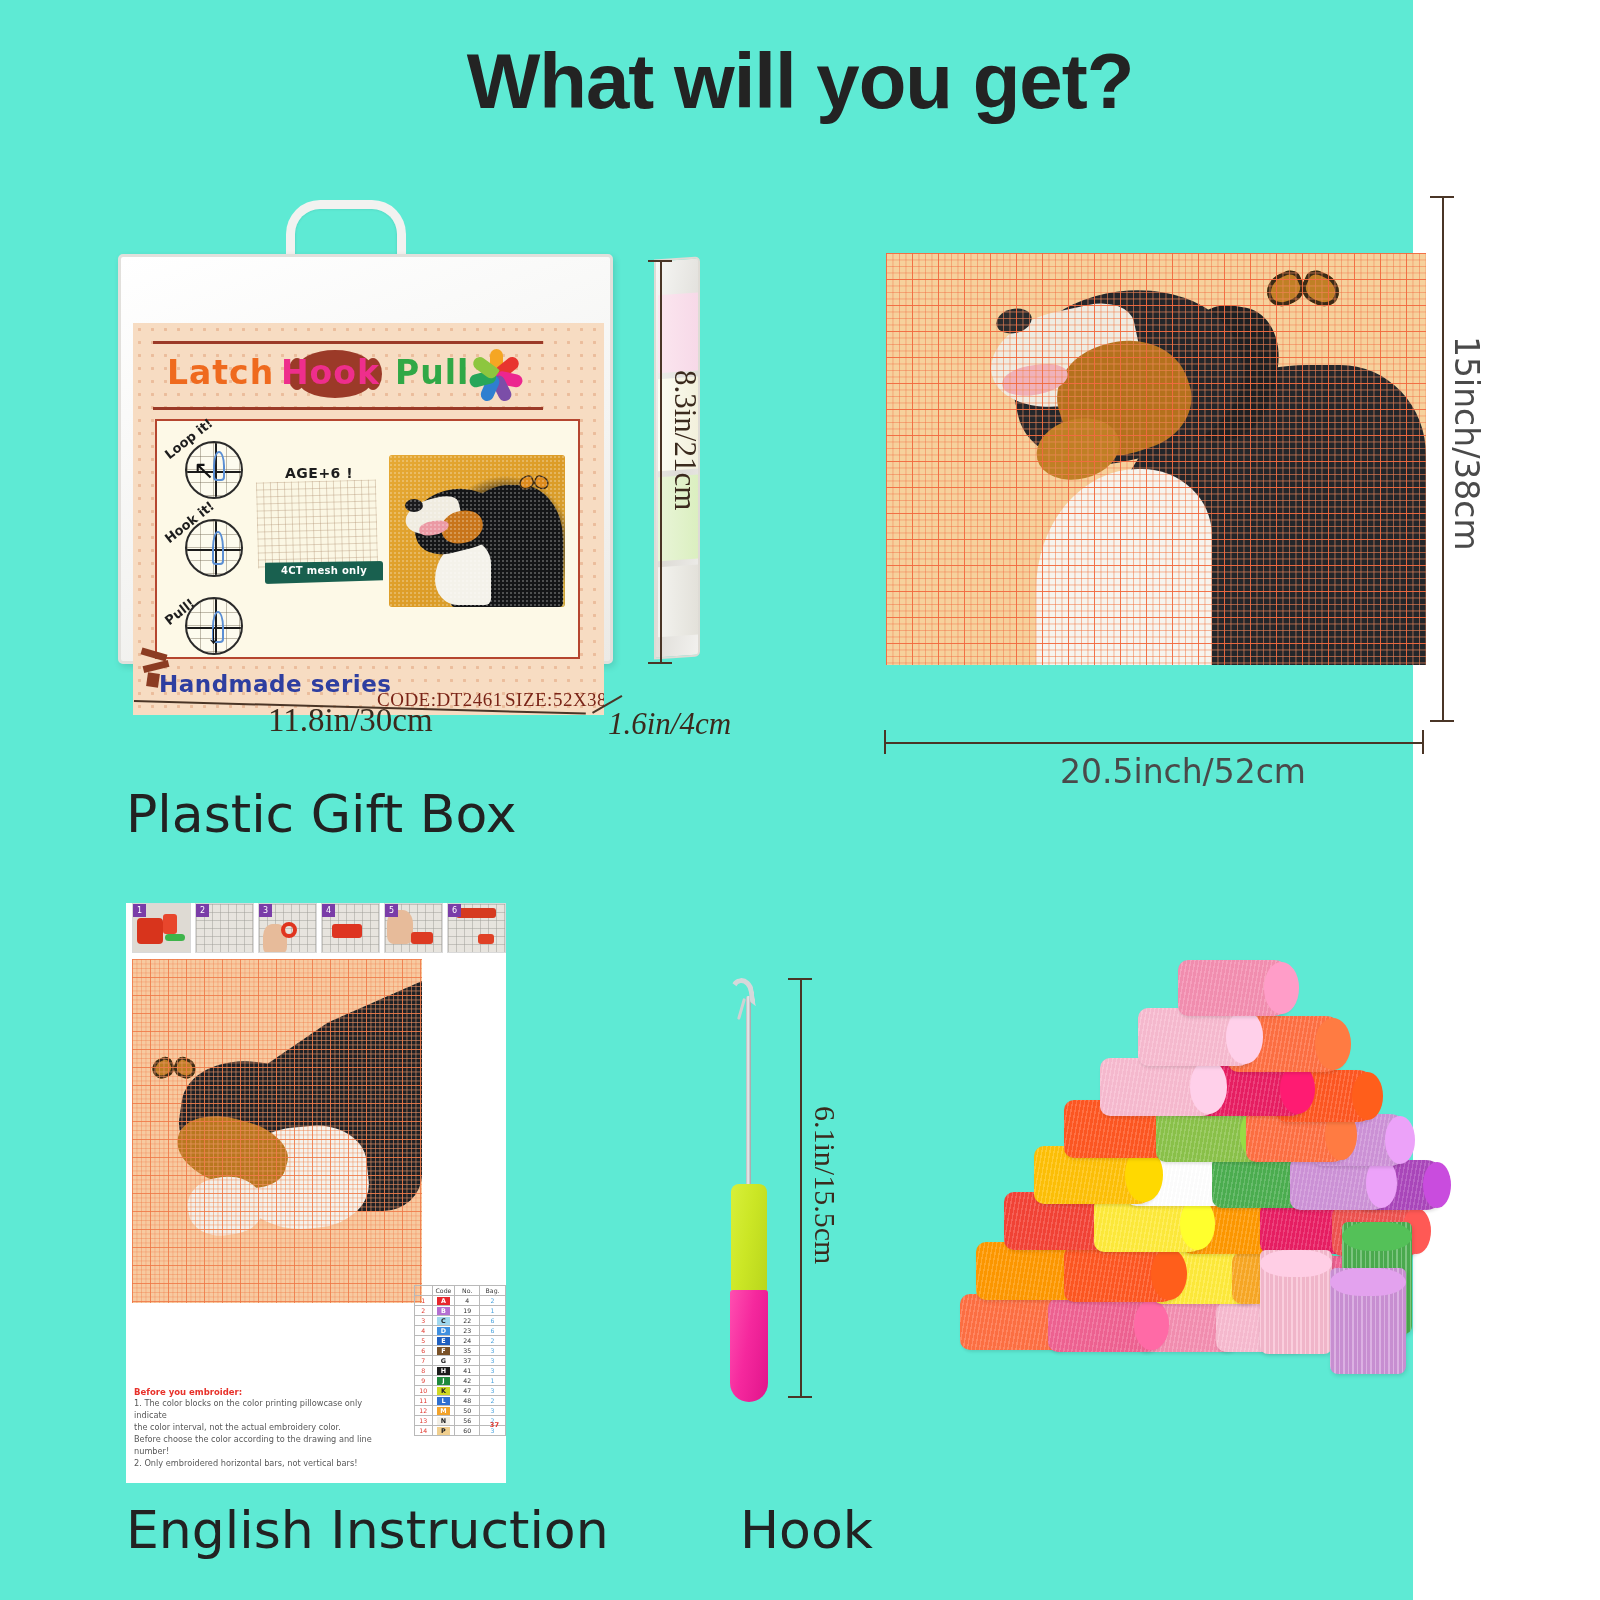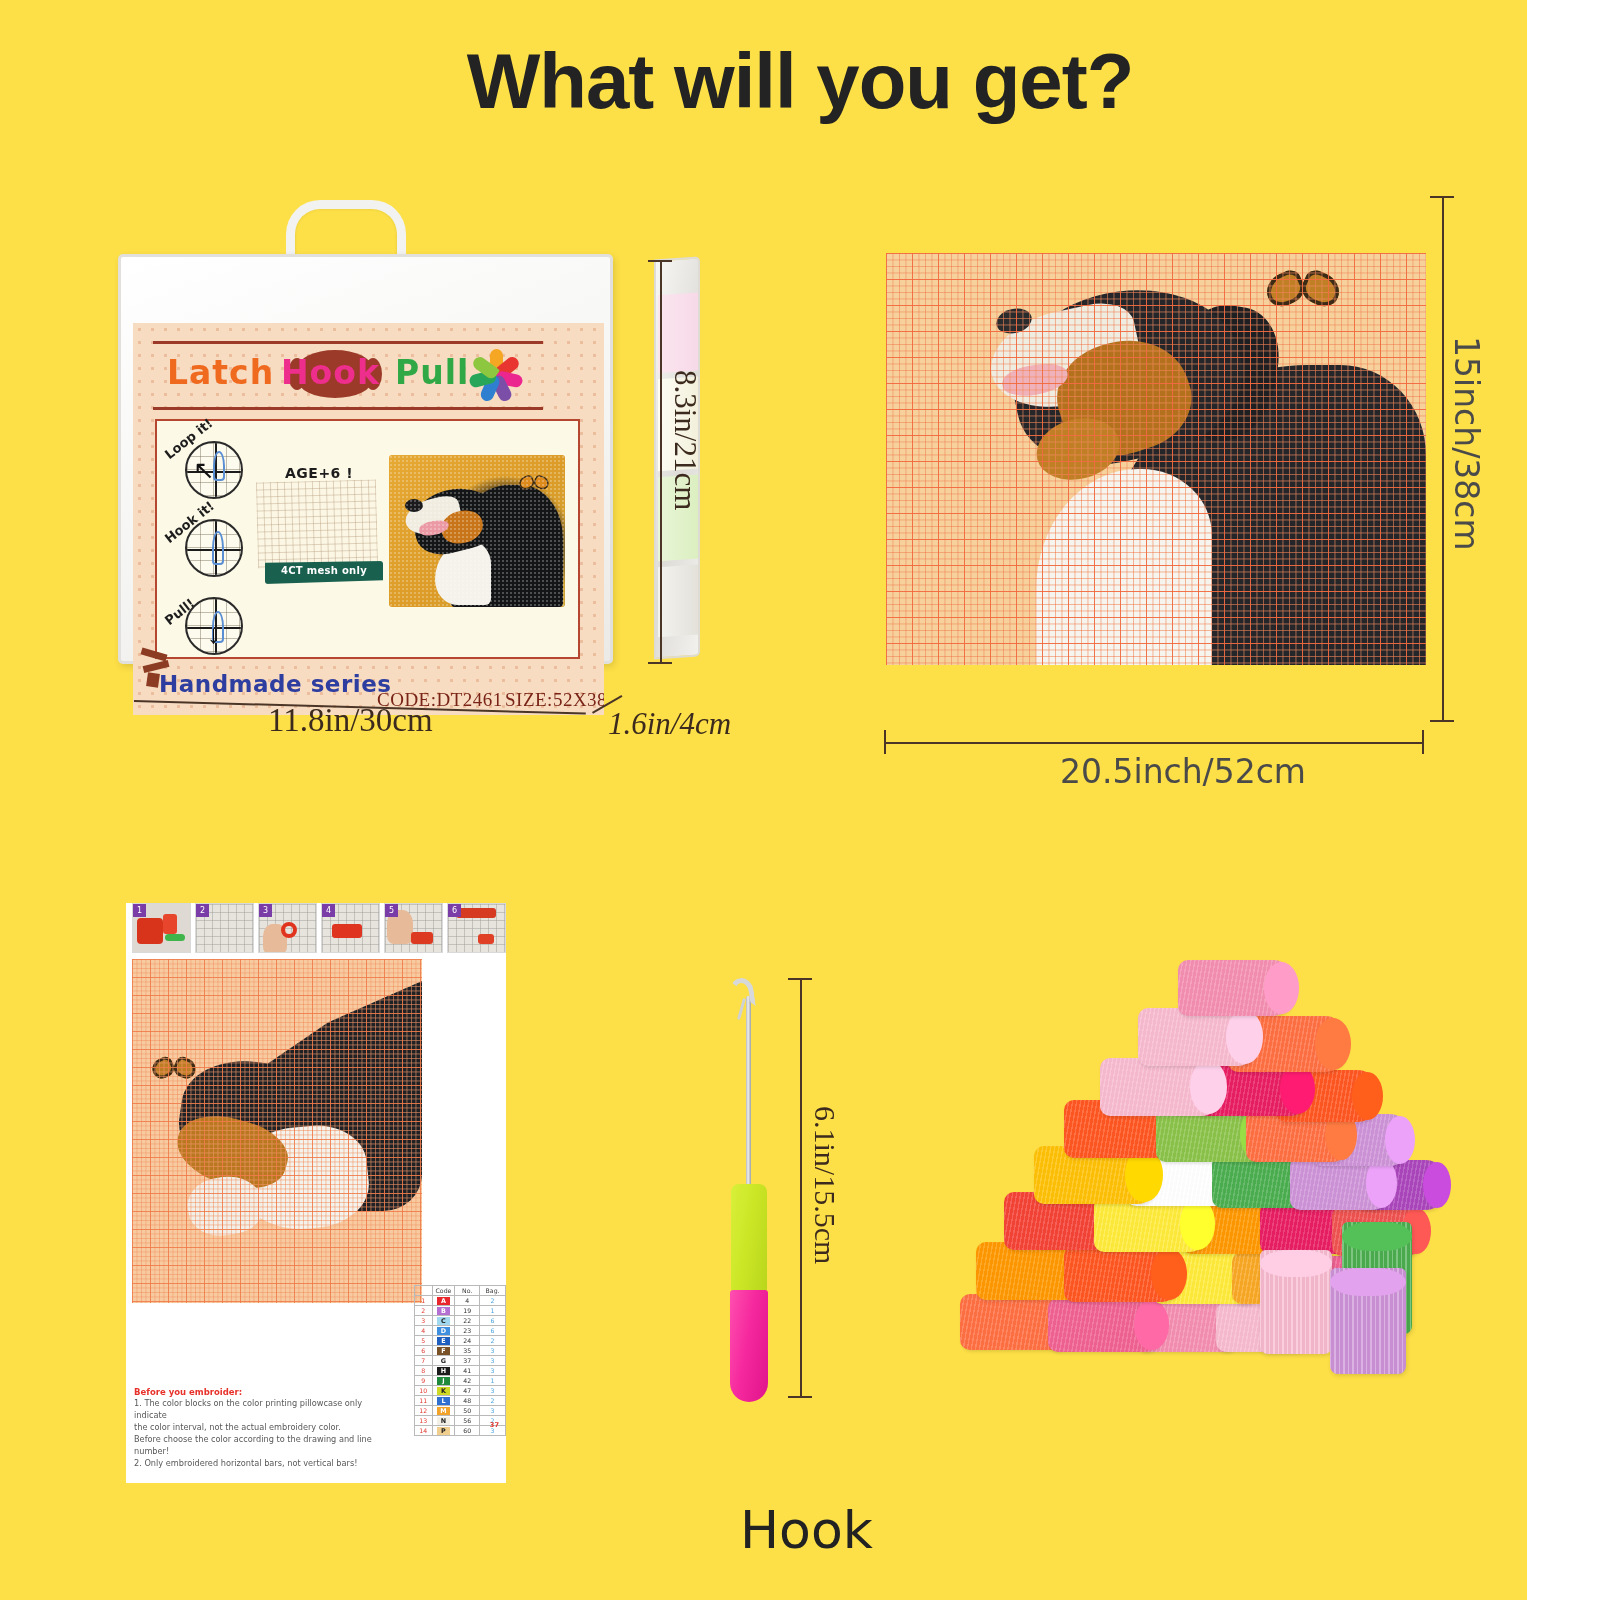--- a/index.html
+++ b/index.html
@@ -1,19 +1,19 @@
 <!DOCTYPE html>
 <html><head>
 <meta charset="utf-8">
 <title>What will you get?</title>
 <style>
   * { margin:0; padding:0; box-sizing:border-box; }
   html,body { width:1600px; height:1600px; background:#fff; overflow:hidden;
     font-family:"Liberation Sans", sans-serif; }
-  #stage { position:relative; width:1527px; height:1600px; background:#fde047; }
+  #stage { position:relative; width:1413px; height:1600px; background:#5eead4; }
 
   
   .page-title { position:absolute; top:36px; left:0; width:1600px; text-align:center;
     font-size:78px; font-weight:bold; color:#232323; letter-spacing:-1px;
     font-family:"Liberation Sans", sans-serif; }
 
   
   .item-label { position:absolute; font-size:52px; color:#222; font-weight:400;
     font-family:"DejaVu Sans", sans-serif; white-space:nowrap; }
 
@@ -396,20 +396,21 @@
   <div class="dim-line dim-v" style="left:660px;top:260px;height:404px"></div>
   <div class="dim-cap" style="left:648px;top:260px;width:24px;height:2px"></div>
   <div class="dim-cap" style="left:648px;top:662px;width:24px;height:2px"></div>
   <div class="dim-text vert" style="left:703px;top:370px;font-size:31px">8.3in/21cm</div>
 
   <div class="dim-line dim-h" style="left:134px;top:700px;width:452px;transform:rotate(1.6deg);transform-origin:0 0"></div>
   <div class="dim-text" style="left:268px;top:702px;font-size:33px;">11.8in/30cm</div>
   <div class="dim-line dim-h" style="left:592px;top:712px;width:34px;transform:rotate(-30deg);transform-origin:0 0"></div>
   <div class="dim-text" style="left:608px;top:706px;font-size:31px;font-style:italic">1.6in/4cm</div>
 
+  <div class="item-label" style="left:126px;top:784px">Plastic Gift Box</div>
 
   <div id="canvasItem">
     <div class="mesh-bg"></div>
     <div class="mesh-print">
       <div class="c-body"></div>
       <div class="c-neck"></div>
       <div class="c-ear"></div>
       <div class="c-head"></div>
       <div class="c-chest"></div>
       <div class="c-muzzle"></div>
@@ -617,20 +618,21 @@
                 <div style="background:#f0cf8e;color:#222;text-shadow:none">P</div>
               </td>
               <td class="no">60</td>
               <td class="bag">3</td>
             </tr>
           </tbody>
       </table>
       <div class="code-total" style="top:518px">37</div>
     </div>
   </div>
+  <div class="item-label" style="left:126px;top:1500px">English Instruction</div>
 
   <div id="hook">
     <div class="hook-shaft"></div>
     <div class="hook-tip"></div>
     <div class="hook-latch"></div>
     <div class="hook-grip-top"></div>
     <div class="hook-grip-bot"></div>
   </div>
   <div class="dim-line dim-v" style="left:800px;top:978px;height:420px"></div>
   <div class="dim-cap" style="left:788px;top:978px;width:24px;height:2px"></div>

